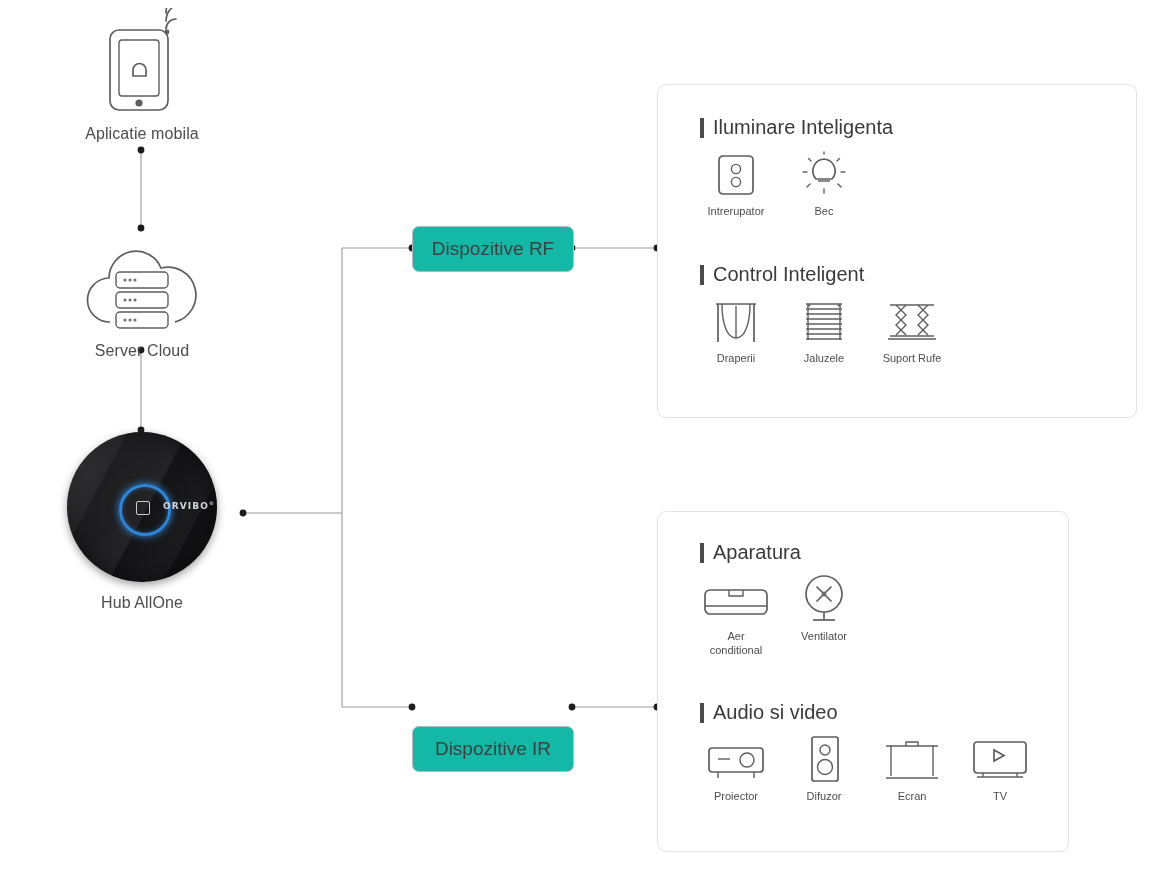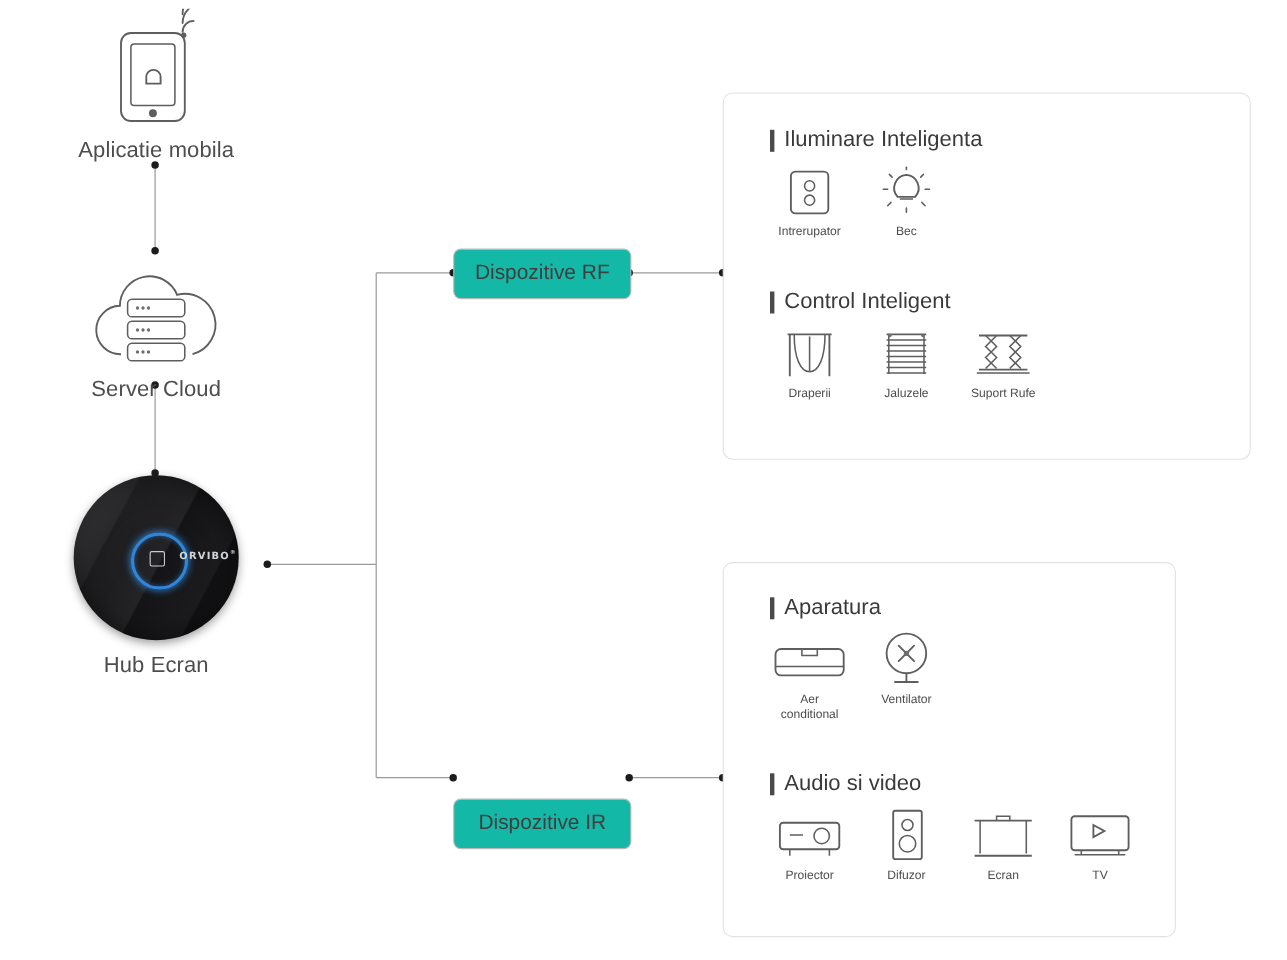--- a/index.html
+++ b/index.html
@@ -30,21 +30,21 @@
 
   
   .node {
     position: absolute;
     display: flex;
     flex-direction: column;
     align-items: center;
     width: 230px;
   }
   .node-label {
-    font-size: 20px;
+    font-size: 16px;
     color: #4d4d4d;
     letter-spacing: .1px;
     text-align: center;
     white-space: nowrap;
   }
   #node-mobile   { left: 27px; top: 8px; }
   #node-cloud    { left: 27px; top: 240px; }
   #node-hub      { left: 27px; top: 432px; }
 
   #node-mobile .node-label { margin-top: 8px; }
@@ -273,21 +273,21 @@
 
   <div class="node" id="node-hub">
     <div class="hub-disc">
       <div class="hub-gloss"></div>
       <div class="hub-ring"></div>
       <div class="hub-square"></div>
       <div class="hub-brand">
         <span>ORVIBO</span><sup>®</sup>
       </div>
     </div>
-    <div class="node-label">Hub Ecran</div>
+    <div class="node-label">Hub AllOne</div>
   </div>
 
   <div class="midbox" id="midbox-rf">
     <span>Dispozitive RF</span>
   </div>
   <div class="midbox" id="midbox-ir">
     <span>Dispozitive IR</span>
   </div>
 
   <div class="panel" id="panel-rf">

